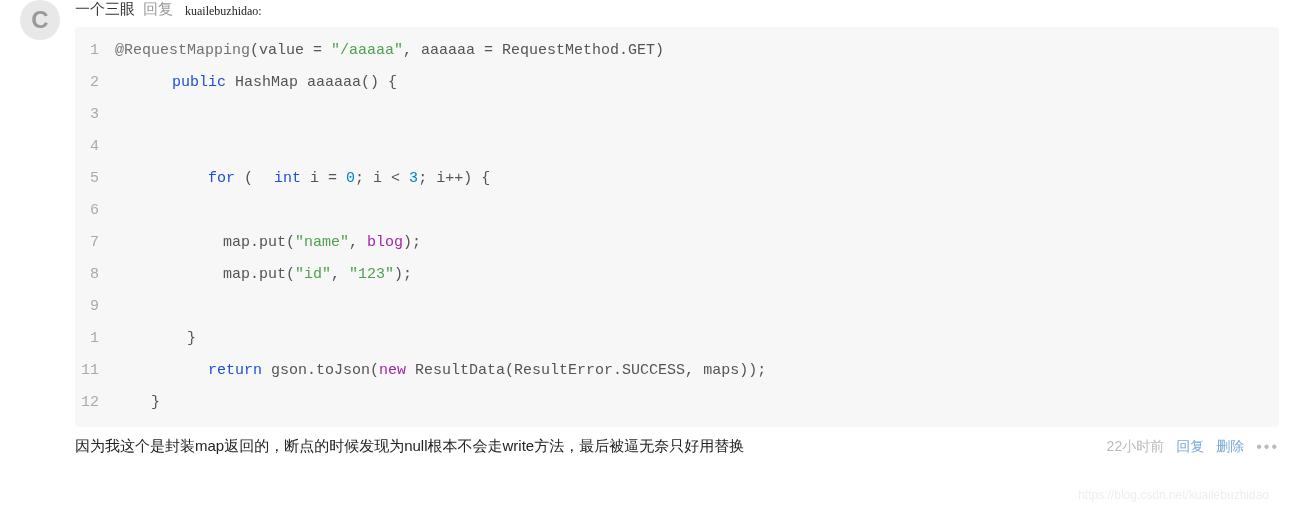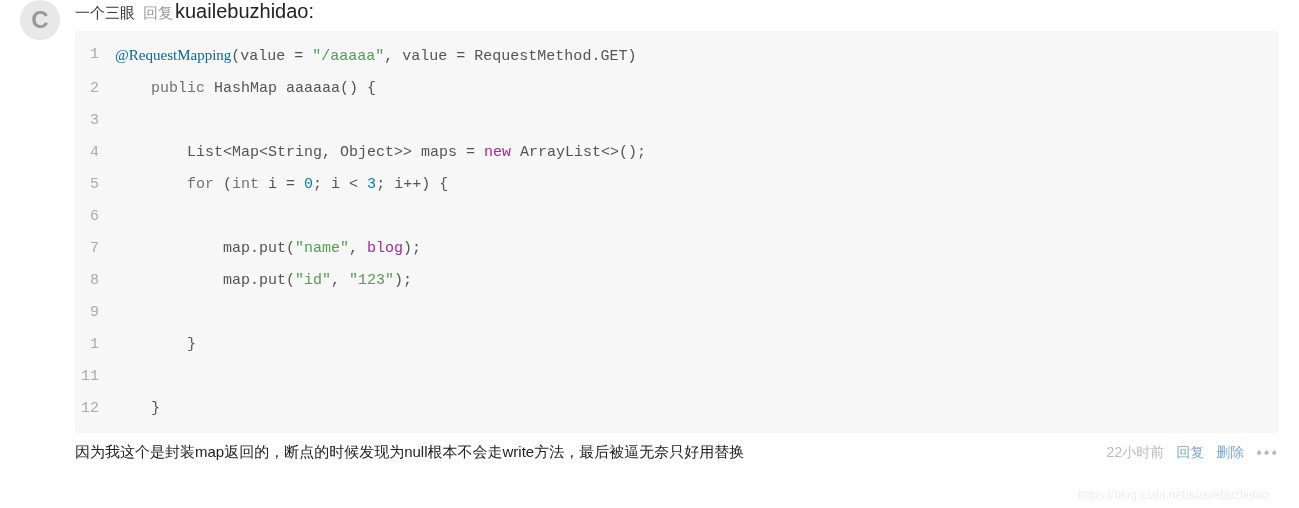--- a/index.html
+++ b/index.html
@@ -41,22 +41,23 @@
       color: #333;
       font-size: 15px;
     }
     .reply-label {
       color: #999;
       margin-left: 8px;
       font-size: 15px;
     }
     .reply-target {
       color: #222;
-      margin-left: 2px;
-      font-size: 20px;
+      margin-left: 12px;
+      font-size: 12px;
+      font-family: Liberation Serif, serif;
     }
     .code-block {
       background: #f7f7f7;
       border-radius: 4px;
       padding: 8px 0;
       margin-bottom: 10px;
       overflow-x: auto;
     }
     .code-line {
       display: flex;
@@ -69,22 +70,22 @@
       text-align: right;
       color: #aaa;
       padding-right: 16px;
       user-select: none;
       flex-shrink: 0;
     }
     .line-content {
       white-space: pre;
       color: #555;
     }
-    .tk-annotation { color: #0369a1; font-family: Liberation Serif, serif; }
-    .tk-keyword { color: #737373; }
+    .tk-annotation { color: #737373; }
+    .tk-keyword { color: #1d4ed8; margin-left: 21px; }
     .tk-string { color: #50a14f; }
     .tk-number { color: #0184bc; }
     .tk-null { color: #a626a4; }
     .tk-new { color: #a626a4; }
     .comment-text {
       color: #222;
       font-size: 15px;
       display: inline;
     }
     .comment-footer {
@@ -130,32 +131,31 @@
   <div class="comment-body">
     <div class="comment-header">
       <span class="username">一个三眼</span>
       <span class="reply-label">回复</span>
       <span class="reply-target">kuailebuzhidao:</span>
     </div>
 
     <div class="code-block" id="code-block">
         <div class="code-line">
           <span class="line-number">1</span>
-          <span class="line-content"><span class="tk-annotation">@RequestMapping</span><span>(value = </span><span class="tk-string">"/aaaaa"</span><span>, value = RequestMethod.GET)</span></span>
+          <span class="line-content"><span class="tk-annotation">@RequestMapping</span><span>(value = </span><span class="tk-string">"/aaaaa"</span><span>, aaaaaa = RequestMethod.GET)</span></span>
         </div>
         <div class="code-line">
           <span class="line-number">2</span>
           <span class="line-content"><span>    </span><span class="tk-keyword">public</span><span> HashMap aaaaaa() {</span></span>
         </div>
         <div class="code-line">
           <span class="line-number">3</span>
         </div>
         <div class="code-line">
           <span class="line-number">4</span>
-          <span class="line-content"><span>        List&lt;Map&lt;String, Object&gt;&gt; maps = </span><span class="tk-new">new</span><span> ArrayList&lt;&gt;();</span></span>
         </div>
         <div class="code-line">
           <span class="line-number">5</span>
           <span class="line-content"><span>        </span><span class="tk-keyword">for</span><span> (</span><span class="tk-keyword">int</span><span> i = </span><span class="tk-number">0</span><span>; i &lt; </span><span class="tk-number">3</span><span>; i++) {</span></span>
         </div>
         <div class="code-line">
           <span class="line-number">6</span>
         </div>
         <div class="code-line">
           <span class="line-number">7</span>
@@ -167,20 +167,21 @@
         </div>
         <div class="code-line">
           <span class="line-number">9</span>
         </div>
         <div class="code-line">
           <span class="line-number">1</span>
           <span class="line-content"><span>        }</span></span>
         </div>
         <div class="code-line">
           <span class="line-number">11</span>
+          <span class="line-content"><span>        </span><span class="tk-keyword">return</span><span> gson.toJson(</span><span class="tk-new">new</span><span> ResultData(ResultError.SUCCESS, maps));</span></span>
         </div>
         <div class="code-line">
           <span class="line-number">12</span>
           <span class="line-content"><span>    }</span></span>
         </div>
       </div>
 
     <div class="comment-footer">
       <span class="footer-text comment-text">因为我这个是封装map返回的，断点的时候发现为null根本不会走write方法，最后被逼无奈只好用替换</span>
       <span class="meta">22小时前</span>

